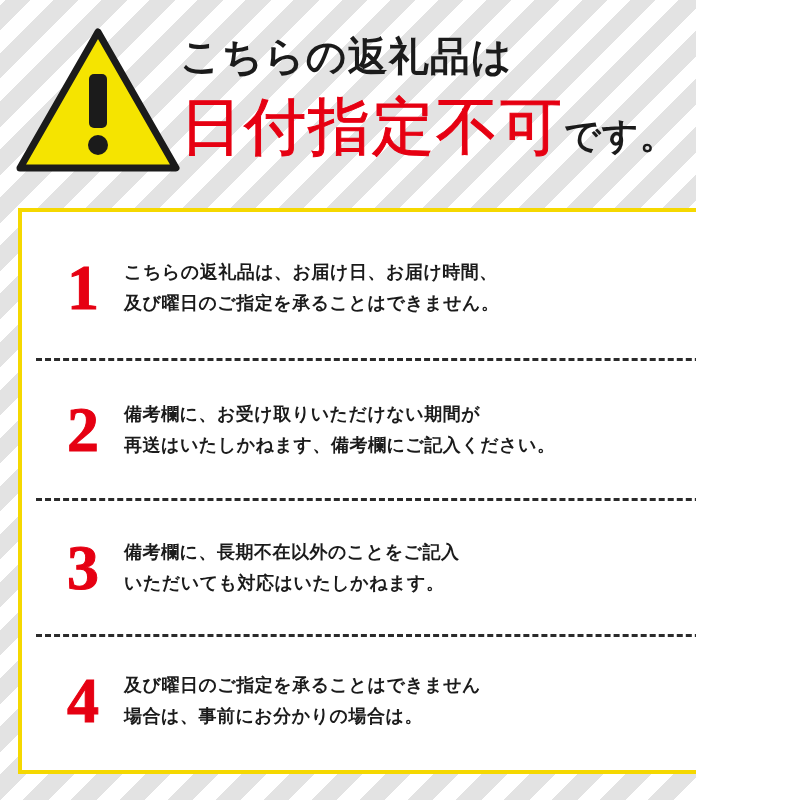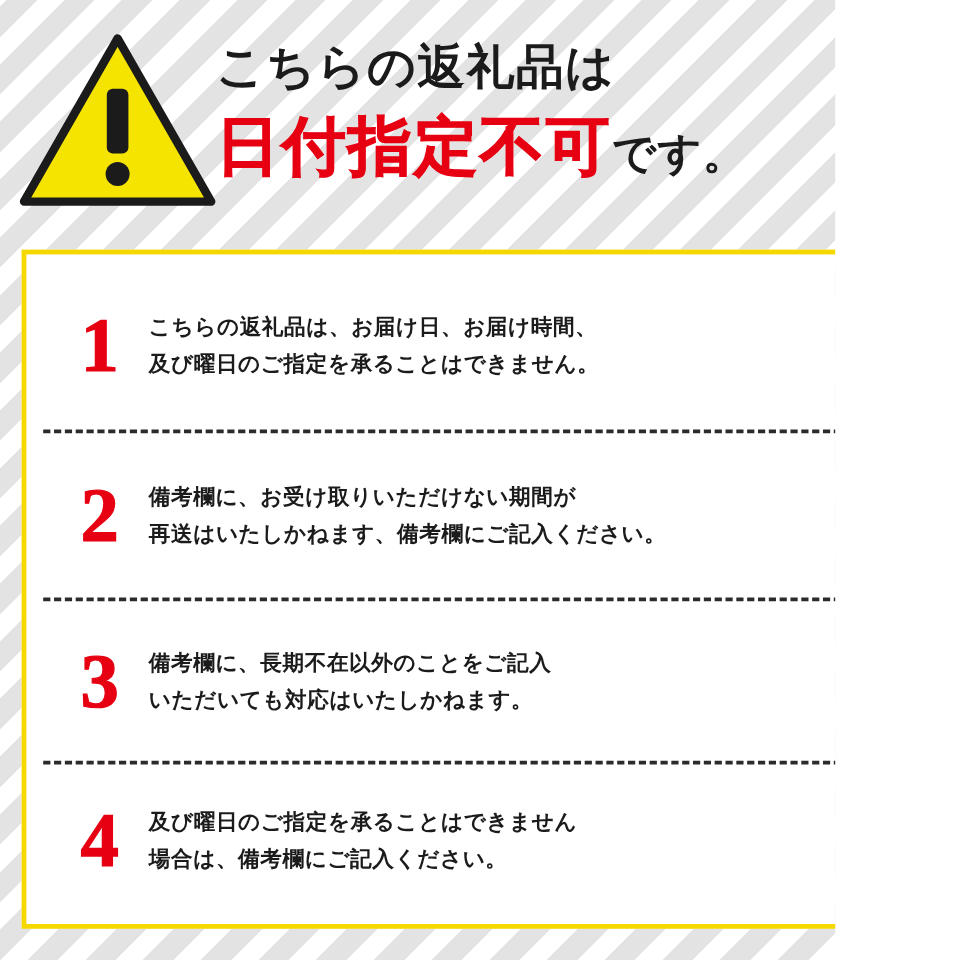--- a/index.html
+++ b/index.html
@@ -66,22 +66,22 @@
     white-space: nowrap;
   }
 
   .line2 {
     padding-top: 20px;
     padding-left: 4px;
     white-space: nowrap;
     line-height: 1;
   }
   .line2 .big {
-    font-size: 53px;
-    font-weight: bold;
+    font-size: 62px;
+    font-weight: normal;
     color: #e60012;
     letter-spacing: 2px;
     -webkit-text-stroke: 1px #e60012;
   }
   .line2 .tail {
     font-size: 36px;
     font-weight: bold;
     color: #1b1b1b;
     letter-spacing: 1px;
   }
@@ -185,19 +185,19 @@
       <div class="txt">
         <div>備考欄に、長期不在以外のことをご記入</div>
         <div>いただいても対応はいたしかねます。</div>
       </div>
     </div>
 
     <div class="row row-4">
       <div class="num">4</div>
       <div class="txt">
         <div>及び曜日のご指定を承ることはできません</div>
-        <div>場合は、備考欄にご記入ください。</div>
+        <div>場合は、事前にお分かりの場合は。</div>
       </div>
     </div>
 
   </div>
 
 </div>
 
 </body></html>

